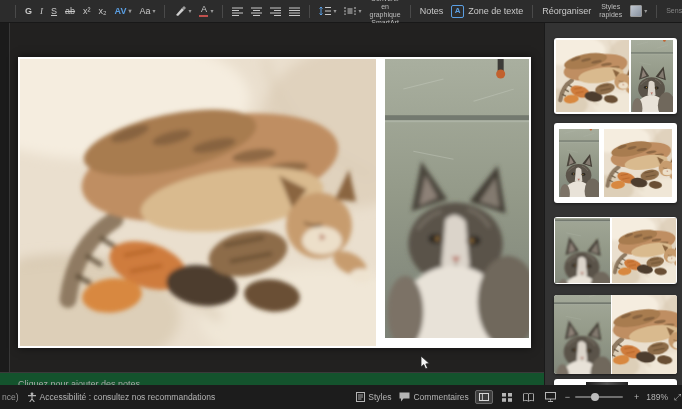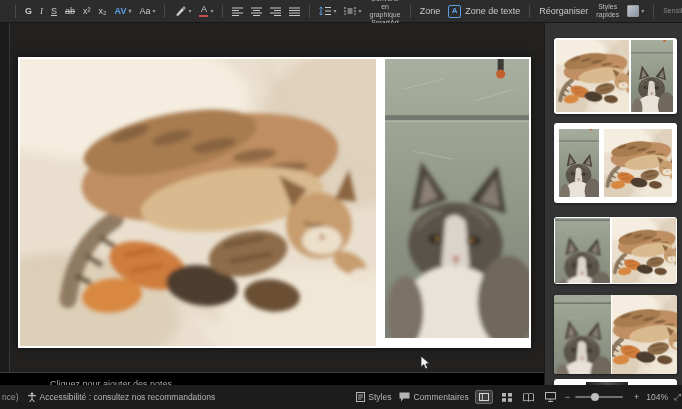--- a/index.html
+++ b/index.html
@@ -39,22 +39,22 @@
              border-right:1px solid #383838;}
   .slide{position:absolute;left:18px;top:34px;width:513px;height:291px;background:#fff;
          box-shadow:0 0 8px rgba(0,0,0,.55);display:flex;padding:2px;box-sizing:border-box;}
   .photo{overflow:hidden;}
   .photo svg{display:block;width:100%;height:100%;}
   .ph-mother{width:356px;height:287px;}
   .ph-gap{width:9px;}
   .ph-kitten{width:144px;height:279px;}
   .cursor{position:absolute;left:420px;top:333px;}
   
-  .notes{position:absolute;left:0;top:372px;width:604px;height:21px;background:#000000;
-         border-top:1px solid #3a3a3a;display:flex;align-items:center;padding-left:32px;}
+  .notes{position:absolute;left:0;top:372px;width:604px;height:21px;background:#14532d;
+         border-top:1px solid #3a3a3a;display:flex;align-items:center;}
   .notes span{margin-left:18px;font-size:9px;color:#a8a8a8;}
   
   .design-panel{position:absolute;right:0;top:23px;width:137px;height:370px;background:#333333;
                 border-left:1px solid #1a1a1a;overflow:hidden;}
   .panel-title{font-size:9.5px;color:#e2e2e2;padding:6px 0 0 10px;}
   .thumb{position:absolute;left:9px;width:123px;background:#fff;border-radius:3px;
          box-shadow:0 1px 3px rgba(0,0,0,.5);display:flex;box-sizing:border-box;overflow:hidden;}
   .thumb .photo{flex:0 0 auto;}
   .t1{top:15px;height:76px;padding:2px;}
   .t1 .pm{width:73px;height:72px;} .t1 .gp{width:2px;} .t1 .pk{width:42px;height:72px;}
@@ -236,21 +236,21 @@
     </button>
     <button class="rbtn">
       <svg class="icon-svg" width="12" height="10" viewBox="0 0 12 10">
         <path d="M1,1 L1,9 M11,1 L11,9" stroke="#c9c9c9" stroke-width="1" stroke-dasharray="2 1.2"></path>
         <path d="M3.5,3h5M3.5,5h5M3.5,7h5" stroke="#c9c9c9" stroke-width="1"></path>
         </svg>
       <span class="chev">▾</span>
     </button>
     <button class="rbtn two-line w70">Convertir en graphique SmartArt</button>
     <span class="divider"></span>
-    <button class="rbtn">Zone</button>
+    <button class="rbtn">Notes</button>
     <button class="rbtn">
       <span class="tb-icon">A</span>
       <span>Zone de texte</span>
     </button>
     <span class="divider"></span>
     <button class="rbtn">Réorganiser</button>
     <button class="rbtn two-line w40">Styles rapides</button>
     <button class="rbtn">
       <span class="shape-icon"></span>
       <span class="chev">▾</span>
@@ -386,17 +386,17 @@
       <svg width="11" height="10" viewBox="0 0 11 10">
         <rect x="0.5" y="0.5" width="10" height="6.5" fill="none" stroke="#b5b5b5"></rect>
         <path d="M5.5,7 L5.5,8.6 M3,9.5 L8,9.5" stroke="#b5b5b5" stroke-width="1"></path>
         </svg>
     </span>
     <span class="zoomsign">−</span>
     <span class="slider-track">
       <span class="slider-thumb"></span>
     </span>
     <span class="zoomsign">+</span>
-    <span class="pct">104%</span>
+    <span class="pct">189%</span>
     <span class="expand-part">⤢</span>
   </div>
 
 </div>
 
 </body></html>

